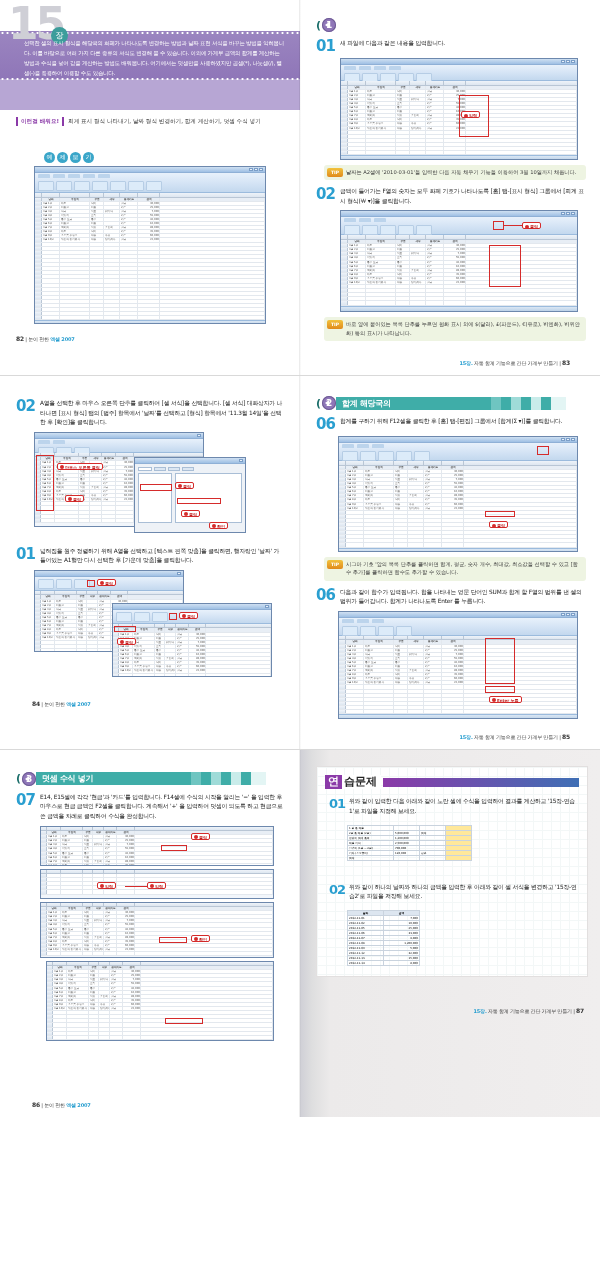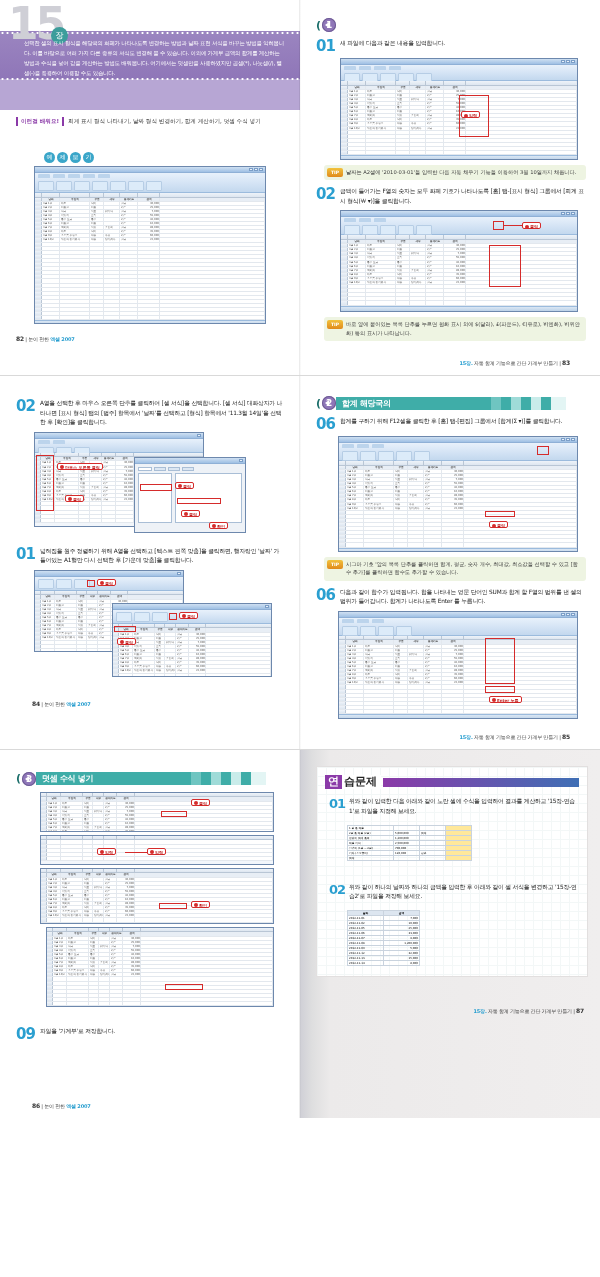--- a/index.html
+++ b/index.html
@@ -2087,20 +2087,24 @@
 
       <div class="pg pg-body" style="padding-top:18px;">
 
         <div class="sec-head">
           <span class="bracket">(</span>
           <span class="num">3</span>
           <span class="arrow"></span>
           <span class="txt">덧셈 수식 넣기</span>
         </div>
 
+        <div class="step">
+          <div class="n">07</div>
+          <div class="body">E14, E15셀에 각각 '현금'과 '카드'를 입력합니다. F14셀에 수식의 시작을 알리는 '=' 을 입력한 후 마우스로 현금 금액인 F2셀을 클릭합니다. 계속해서 '+' 을 입력하여 덧셈이 되도록 하고 현금으로 쓴 금액을 차례로 클릭하여 수식을 완성합니다.</div>
+        </div>
 
         <div style="padding:0 12px 0 24px;position:relative;">
           <div class="shot" style="height:40px;">
             <div class="sheet" id="shot9-sheet">
                 <div class="rowline hdr">
                   <div class="c rh" style="width:6px;background:linear-gradient(to bottom,#eef3f9,#dde6f0)"></div>
                   <div class="c rh" style="width:14px;background:linear-gradient(to bottom,#eef3f9,#dde6f0)"></div>
                   <div class="c rh" style="width:22px;background:linear-gradient(to bottom,#eef3f9,#dde6f0)"></div>
                   <div class="c rh" style="width:10px;background:linear-gradient(to bottom,#eef3f9,#dde6f0)"></div>
                   <div class="c rh" style="width:11px;background:linear-gradient(to bottom,#eef3f9,#dde6f0)"></div>
@@ -2599,24 +2603,20 @@
                   <div class="c" style="width:11px"></div>
                   <div class="c" style="width:13px"></div>
                   <div class="c" style="width:18px"></div>
                   <div class="c" style="flex:1"></div>
                 </div>
               </div>
             <div class="redbox" style="left:118px;top:56px;width:38px;height:6px;"></div>
           </div>
         </div>
 
-        <div class="step" style="margin-top:20px;">
-          <div class="n">09</div>
-          <div class="body">파일을 '가계부'로 저장합니다.</div>
-        </div>
 
         <div class="foot l" style="margin-top:52px;">
           <b>86</b>
           <span>|</span>
           <span>눈이 편한 </span><span class="accent">엑셀 2007</span>
         </div>
       </div>
 
       <div class="pg practice-page">
 

